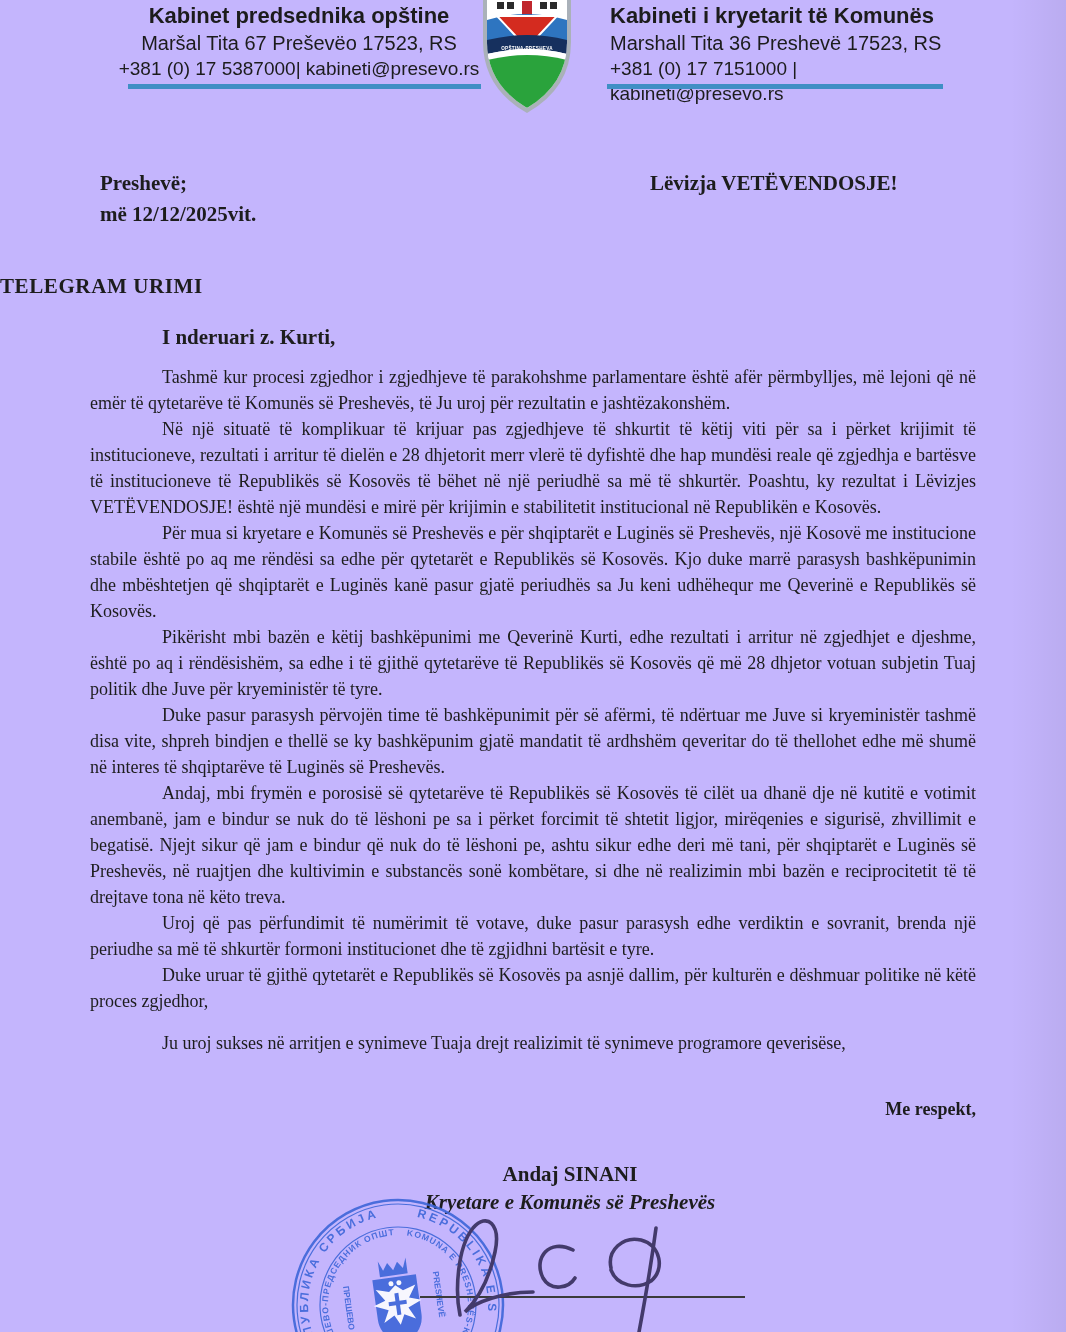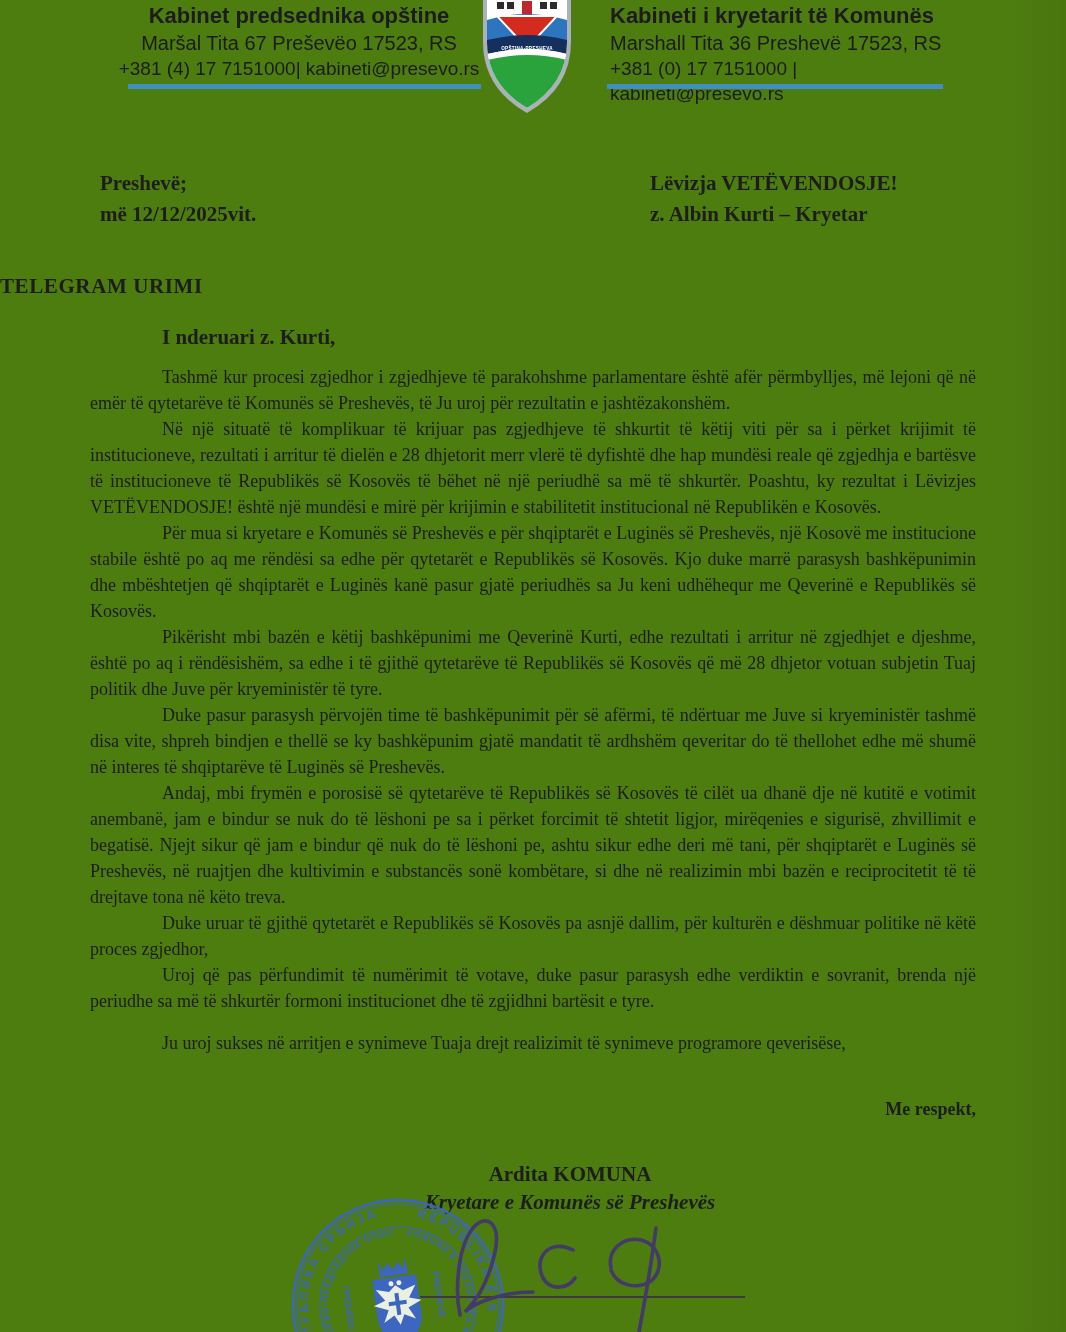--- a/index.html
+++ b/index.html
@@ -1,18 +1,18 @@
 <!DOCTYPE html>
 <html><head>
 <meta charset="utf-8">
 <style>
   html,body{margin:0;padding:0;background:#e8e8e8;}
   .page{
     position:relative;width:1066px;height:1332px;margin:0 auto;
-    background:#4d7c0f;overflow:hidden;
+    background:#c4b5fd;overflow:hidden;
     font-family:"Liberation Serif",serif;color:#1d1d1d;
   }
   .scan-edge{position:absolute;right:0;top:0;width:56px;height:100%;
     background:linear-gradient(to right,rgba(0,0,0,0),rgba(0,0,0,0.05));pointer-events:none;}
   
   .lh-col{position:absolute;top:2px;font-family:"Liberation Sans",sans-serif;color:#1c1c1c;}
   .lh-left{left:116px;width:366px;text-align:center;}
   .lh-right{left:610px;width:350px;text-align:left;}
   .lh-title{font-size:22px;font-weight:700;line-height:28px;}
   .lh-line{font-size:20px;line-height:26px;}
@@ -43,21 +43,21 @@
   .emblem .band-label{font-family:"Liberation Sans",sans-serif;font-size:4.6px;font-weight:700;fill:#ffffff;letter-spacing:.3px;}
 </style>
 </head>
 <body>
 
 <div class="page">
 
   <div class="lh-col lh-left">
     <div class="lh-title">Kabinet predsednika opštine</div>
     <div class="lh-line">Maršal Tita 67 Preševëo 17523, RS</div>
-    <div class="lh-contact">+381 (4) 17 7151000| kabineti@presevo.rs</div>
+    <div class="lh-contact">+381 (0) 17 5387000| kabineti@presevo.rs</div>
   </div>
 
   <div class="lh-col lh-right">
     <div class="lh-title">Kabineti i kryetarit të Komunës</div>
     <div class="lh-line">Marshall Tita 36 Preshevë 17523, RS</div>
     <div class="lh-contact">+381 (0) 17 7151000 | kabineti@presevo.rs</div>
   </div>
 
   <div class="rule rule-left"></div>
   <div class="rule rule-right"></div>
@@ -101,40 +101,39 @@
     </g>
   </svg>
 
   <div class="dateline">
     <div>Preshevë;</div>
     <div>më 12/12/2025vit.</div>
   </div>
 
   <div class="recipient">
     <div>Lëvizja VETËVENDOSJE!</div>
-    <div>z. Albin Kurti – Kryetar</div>
   </div>
 
   <div class="doc-title">TELEGRAM URIMI</div>
   <div class="salutation">I nderuari z. Kurti,</div>
 
   <div class="body-text">
     <p>Tashmë kur procesi zgjedhor i zgjedhjeve të parakohshme parlamentare është afër përmbylljes, më lejoni që në emër të qytetarëve të Komunës së Preshevës, të Ju uroj për rezultatin e jashtëzakonshëm.</p>
     <p>Në një situatë të komplikuar të krijuar pas zgjedhjeve të shkurtit të këtij viti për sa i përket krijimit të institucioneve, rezultati i arritur të dielën e 28 dhjetorit merr vlerë të dyfishtë dhe hap mundësi reale që zgjedhja e bartësve të institucioneve të Republikës së Kosovës të bëhet në një periudhë sa më të shkurtër. Poashtu, ky rezultat i Lëvizjes VETËVENDOSJE! është një mundësi e mirë për krijimin e stabilitetit institucional në Republikën e Kosovës.</p>
     <p>Për mua si kryetare e Komunës së Preshevës e për shqiptarët e Luginës së Preshevës, një Kosovë me institucione stabile është po aq me rëndësi sa edhe për qytetarët e Republikës së Kosovës. Kjo duke marrë parasysh bashkëpunimin dhe mbështetjen që shqiptarët e Luginës kanë pasur gjatë periudhës sa Ju keni udhëhequr me Qeverinë e Republikës së Kosovës.</p>
     <p>Pikërisht mbi bazën e këtij bashkëpunimi me Qeverinë Kurti, edhe rezultati i arritur në zgjedhjet e djeshme, është po aq i rëndësishëm, sa edhe i të gjithë qytetarëve të Republikës së Kosovës që më 28 dhjetor votuan subjetin Tuaj politik dhe Juve për kryeministër të tyre.</p>
     <p>Duke pasur parasysh përvojën time të bashkëpunimit për së afërmi, të ndërtuar me Juve si kryeministër tashmë disa vite, shpreh bindjen e thellë se ky bashkëpunim gjatë mandatit të ardhshëm qeveritar do të thellohet edhe më shumë në interes të shqiptarëve të Luginës së Preshevës.</p>
     <p>Andaj, mbi frymën e porosisë së qytetarëve të Republikës së Kosovës të cilët ua dhanë dje në kutitë e votimit anembanë, jam e bindur se nuk do të lëshoni pe sa i përket forcimit të shtetit ligjor, mirëqenies e sigurisë, zhvillimit e begatisë. Njejt sikur që jam e bindur që nuk do të lëshoni pe, ashtu sikur edhe deri më tani, për shqiptarët e Luginës së Preshevës, në ruajtjen dhe kultivimin e substancës sonë kombëtare, si dhe në realizimin mbi bazën e reciprocitetit të të drejtave tona në këto treva.</p>
+    <p>Uroj që pas përfundimit të numërimit të votave, duke pasur parasysh edhe verdiktin e sovranit, brenda një periudhe sa më të shkurtër formoni institucionet dhe të zgjidhni bartësit e tyre.</p>
     <p>Duke uruar të gjithë qytetarët e Republikës së Kosovës pa asnjë dallim, për kulturën e dëshmuar politike në këtë proces zgjedhor,</p>
-    <p>Uroj që pas përfundimit të numërimit të votave, duke pasur parasysh edhe verdiktin e sovranit, brenda një periudhe sa më të shkurtër formoni institucionet dhe të zgjidhni bartësit e tyre.</p>
     <p class="closing">Ju uroj sukses në arritjen e synimeve Tuaja drejt realizimit të synimeve programore qeverisëse,</p>
     <p class="signoff">Me respekt,</p>
   </div>
 
-  <div class="sig-name">Ardita KOMUNA</div>
+  <div class="sig-name">Andaj SINANI</div>
   <div class="sig-role">Kryetare e Komunës së Preshevës</div>
 
   <svg class="stamp" width="220" height="220" viewBox="-110 -110 220 220">
     <defs>
       <path id="arcOL" d="M-81.6,38 A90,90 0 0 1 15.6,-88.6"></path>
       <path id="arcOR" d="M30.8,-84.6 A90,90 0 0 1 86.9,23.3"></path>
       <path id="arcIL" d="M-57.3,40.2 A70,70 0 0 1 6.1,-69.7"></path>
       <path id="arcIR" d="M18.1,-67.6 A70,70 0 0 1 45,53.6"></path>
     </defs>
     <circle r="105" fill="none" stroke="#3a64d8" stroke-width="2.5"></circle>

